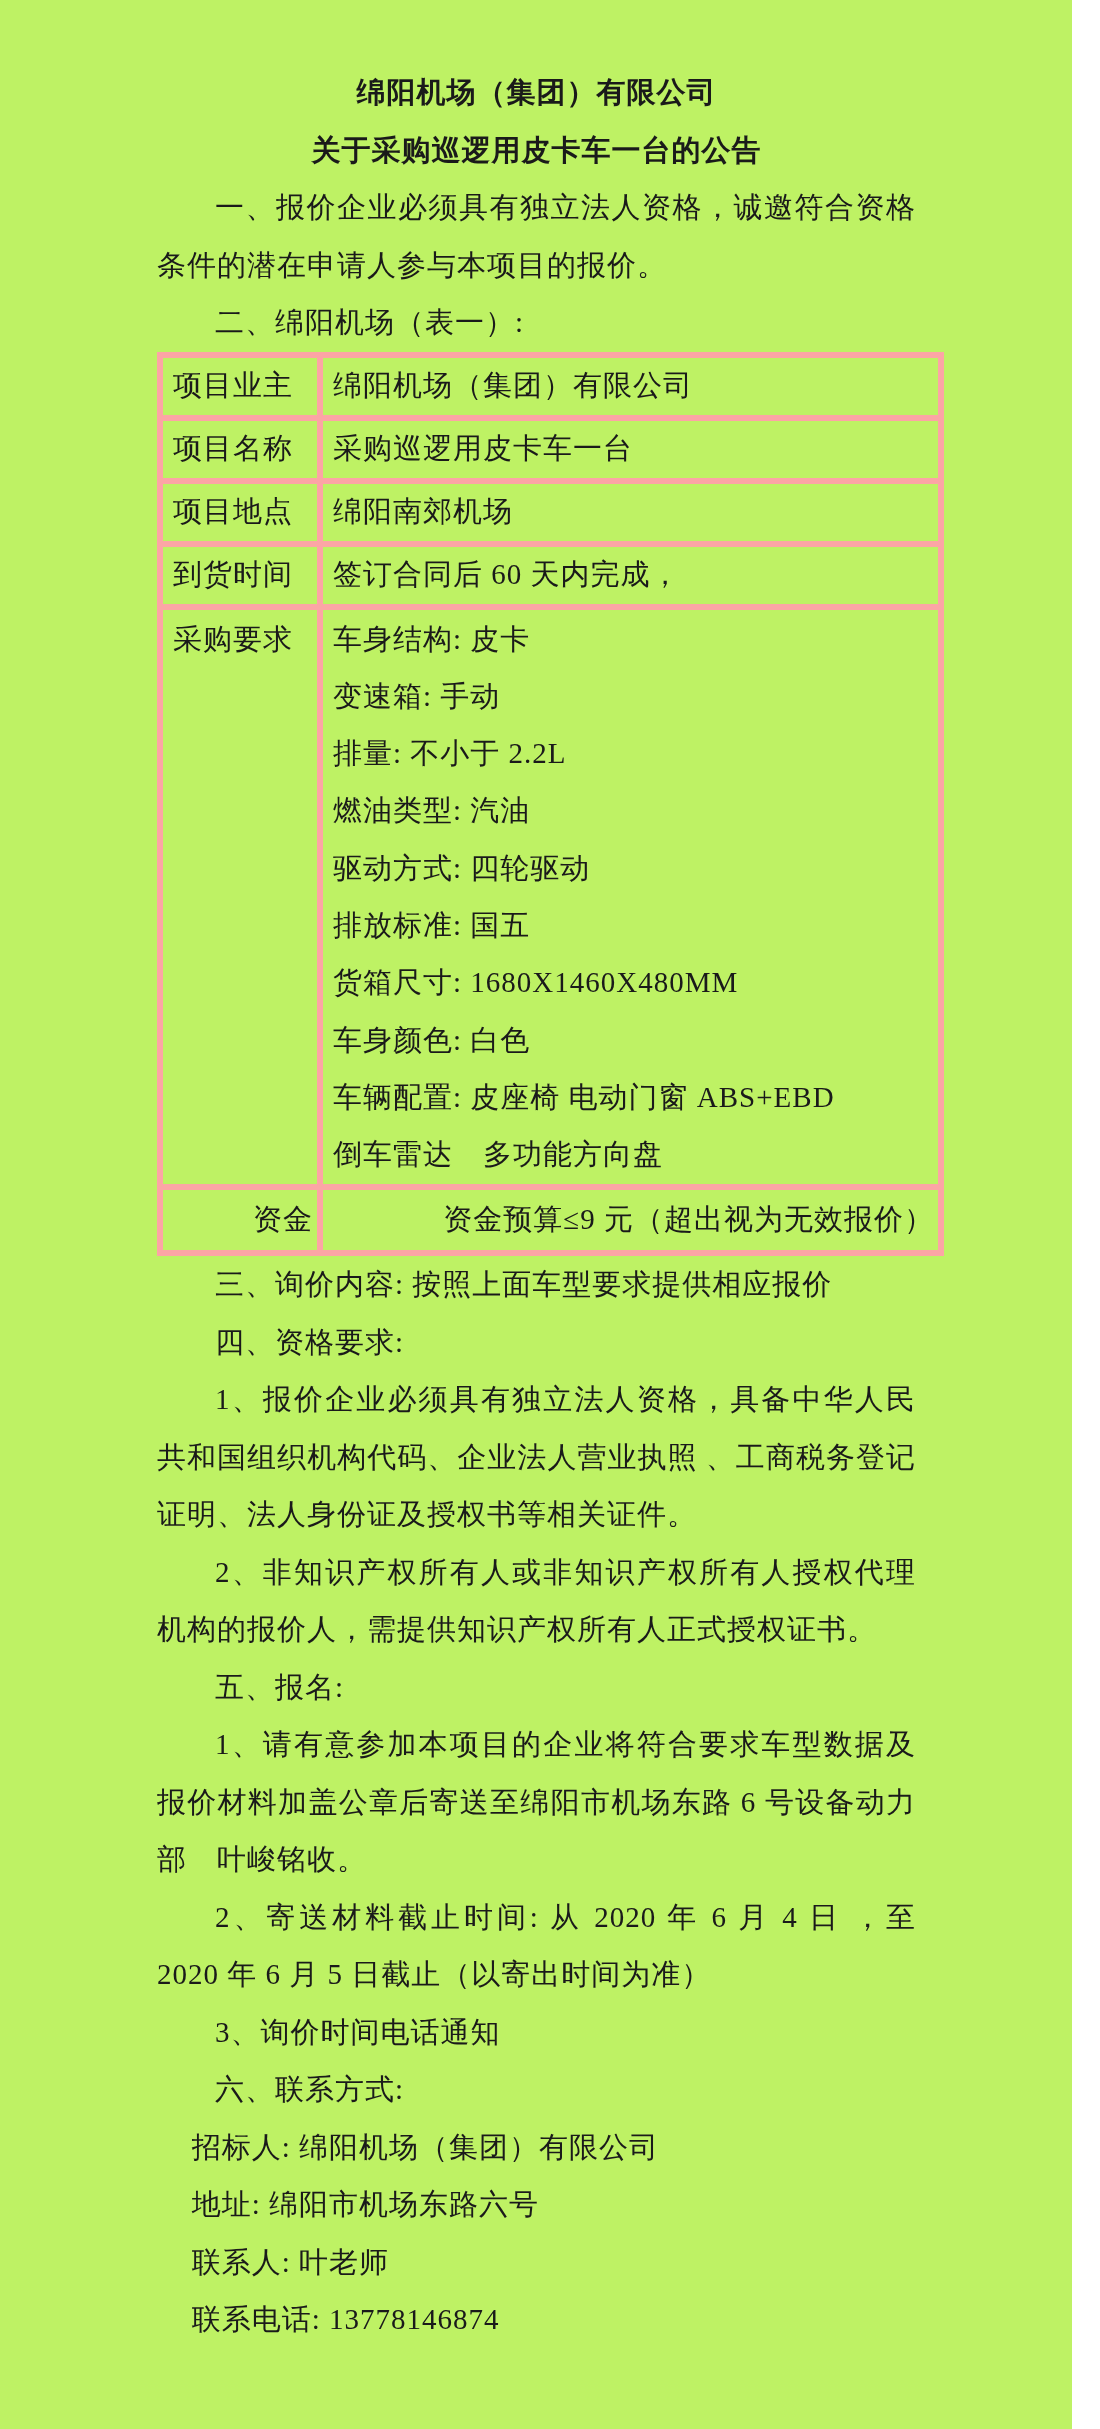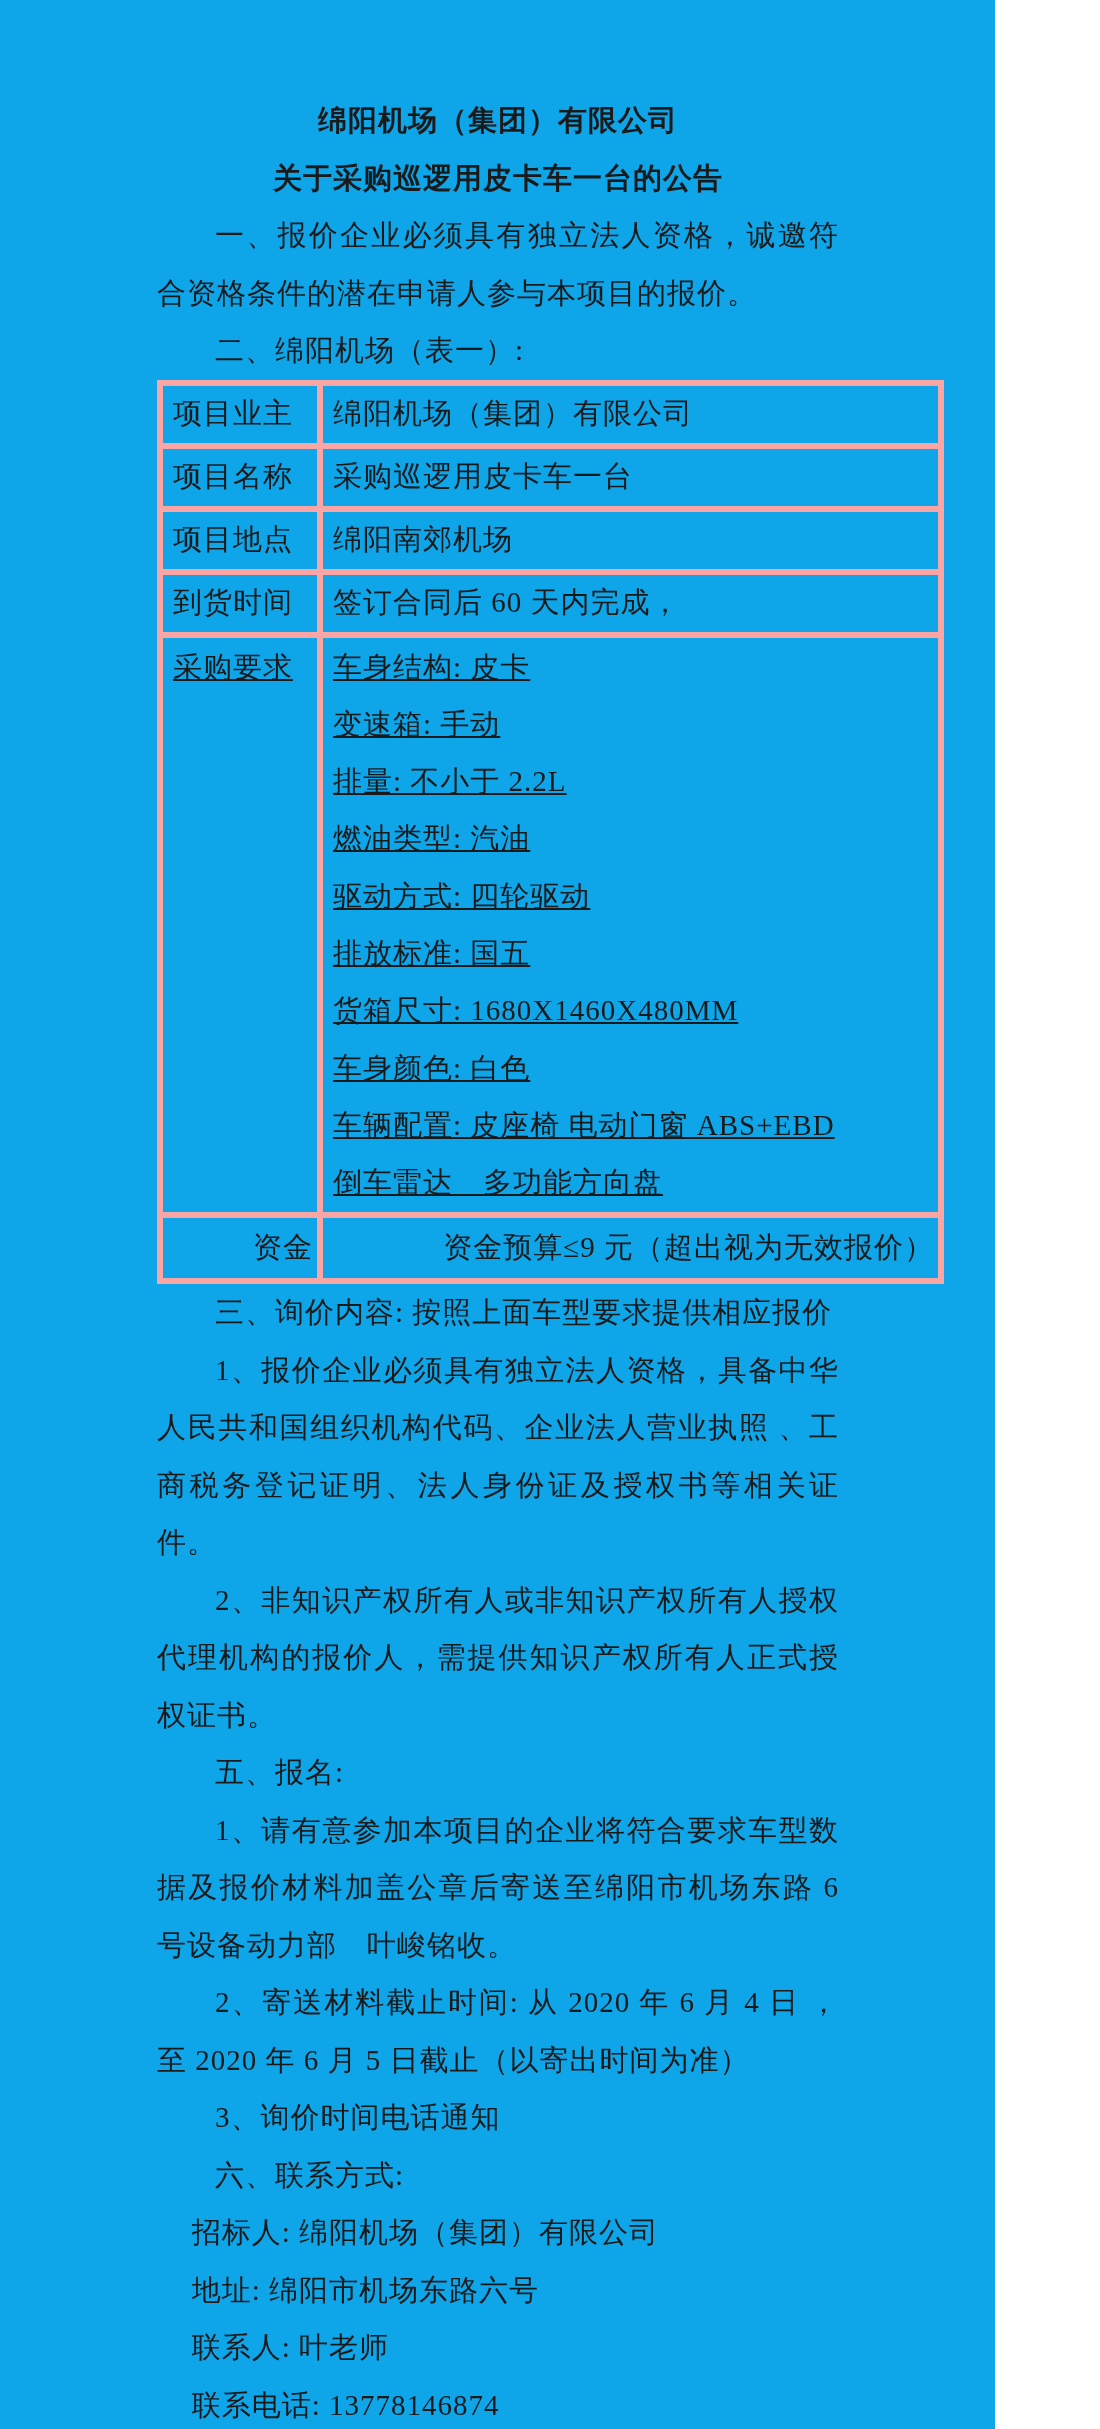--- a/index.html
+++ b/index.html
@@ -1,22 +1,22 @@
 <!DOCTYPE html>
 <html><head>
 <meta charset="utf-8">
 <style>
   html, body { margin: 0; padding: 0; background: #ffffff; }
   .page {
     position: relative;
-    width: 995px;
+    width: 1072px;
     height: 2429px;
     box-sizing: border-box;
-    padding: 92px 156px 0 157px;
-    background: #0ea5e9;
+    padding: 64px 156px 0 157px;
+    background: #bef264;
     color: #1a1a1a;
     font-family: "Liberation Serif", "DejaVu Serif", serif;
   }
   .title {
     margin: 0;
     font-size: 29px;
     font-weight: bold;
     line-height: 57.5px;
     text-align: center;
     letter-spacing: 1px;
@@ -40,21 +40,21 @@
     border: 6px solid #fca5a5;
     font-size: 29px;
     letter-spacing: 1px;
     padding: 0 4px 0 10px;
     vertical-align: middle;
     overflow: hidden;
   }
   col.c1 { width: 160px; }
   .r-std td { height: 57px; }
   .r-fund td { height: 60px; text-align: right; }
-  .r-tall td { vertical-align: top; padding-top: 1px; padding-bottom: 1px; text-decoration: underline; }
+  .r-tall td { vertical-align: top; padding-top: 1px; padding-bottom: 1px; }
   .r-tall .cell-label { line-height: 57.3px; }
   .vline { line-height: 57.3px; white-space: nowrap; }
   .value-cell { padding-left: 12px; }
 </style>
 </head>
 <body>
 
 <div class="page">
 
   <h1 class="title">绵阳机场（集团）有限公司</h1>
@@ -102,20 +102,21 @@
         </td>
       </tr>
       <tr class="r-fund">
         <td class="cell-label">资金</td>
         <td class="value-cell">资金预算≤9 元（超出视为无效报价）</td>
       </tr>
     </tbody>
   </table>
 
   <p class="para indent">三、询价内容: 按照上面车型要求提供相应报价</p>
+  <p class="para indent">四、资格要求:</p>
   <p class="para indent justify">1、报价企业必须具有独立法人资格，具备中华人民共和国组织机构代码、企业法人营业执照 、工商税务登记证明、法人身份证及授权书等相关证件。</p>
   <p class="para indent justify">2、非知识产权所有人或非知识产权所有人授权代理机构的报价人，需提供知识产权所有人正式授权证书。</p>
   <p class="para indent">五、报名:</p>
   <p class="para indent justify">1、请有意参加本项目的企业将符合要求车型数据及报价材料加盖公章后寄送至绵阳市机场东路 6 号设备动力部　叶峻铭收。</p>
   <p class="para indent justify">2、寄送材料截止时间: 从 2020 年 6 月 4 日 ，至 2020 年 6 月 5 日截止（以寄出时间为准）</p>
   <p class="para indent">3、询价时间电话通知</p>
   <p class="para indent">六、联系方式:</p>
   <p class="para contact">招标人: 绵阳机场（集团）有限公司</p>
   <p class="para contact">地址: 绵阳市机场东路六号</p>
   <p class="para contact">联系人: 叶老师</p>

